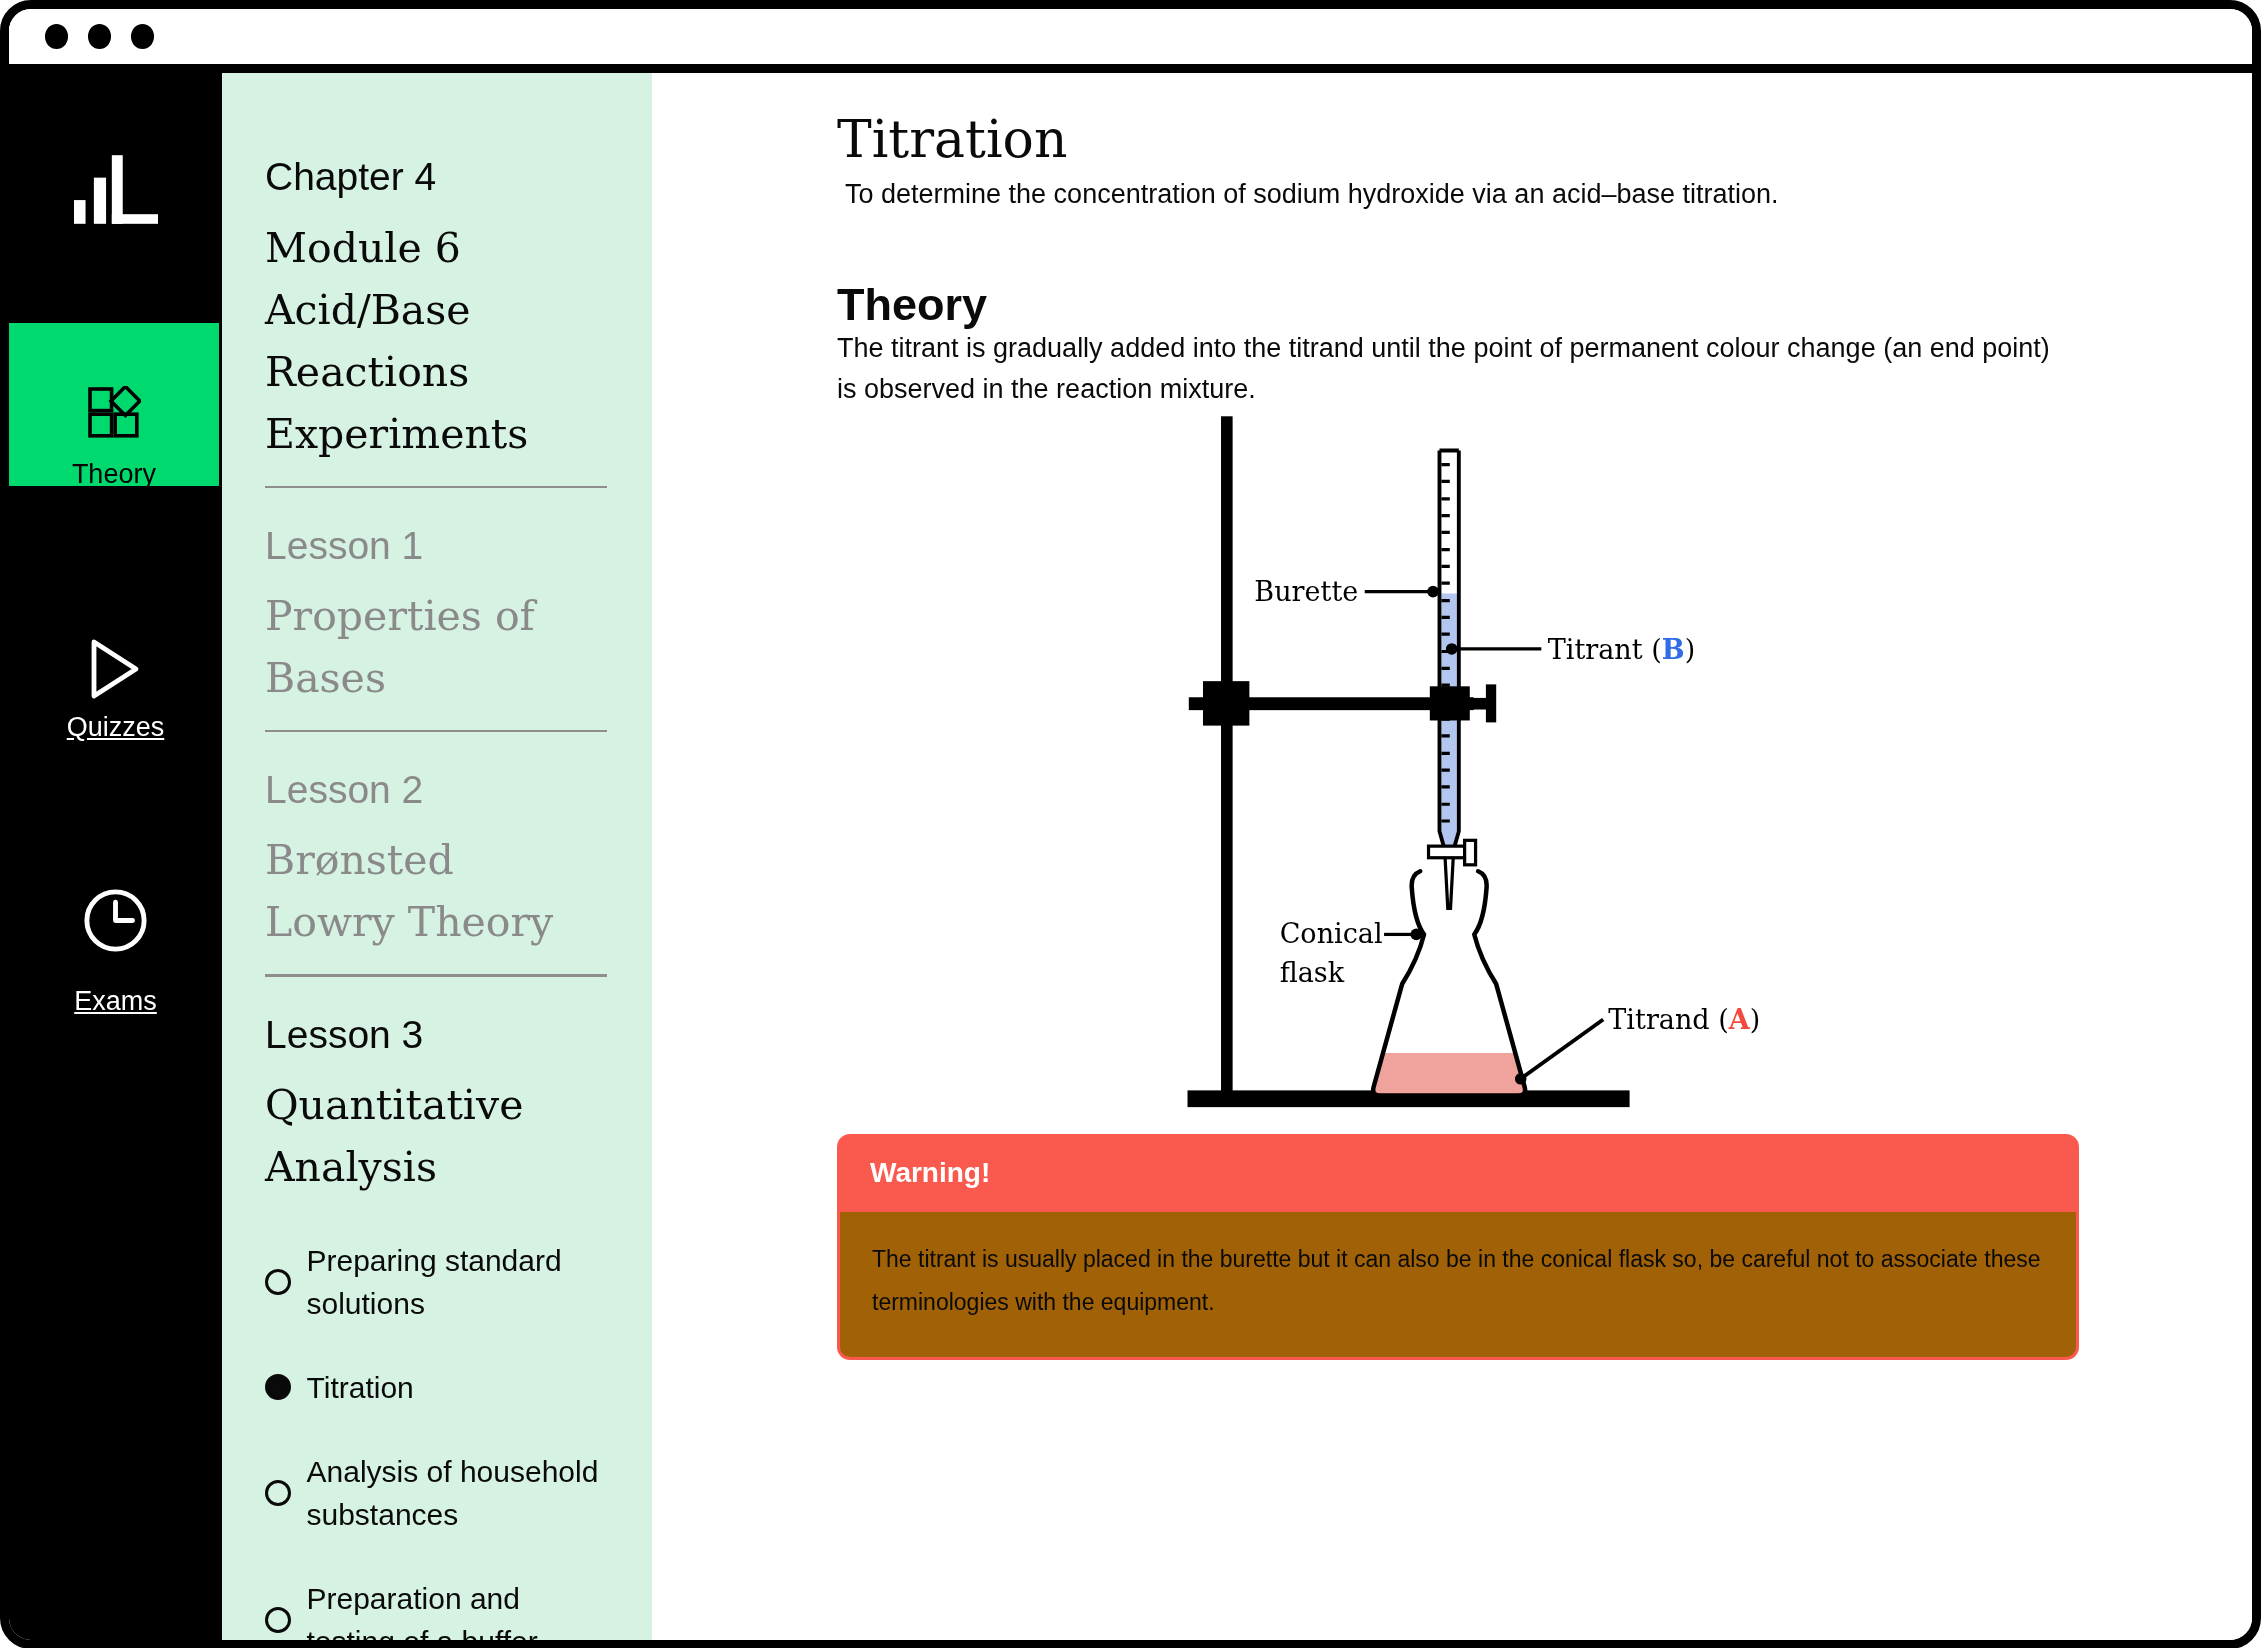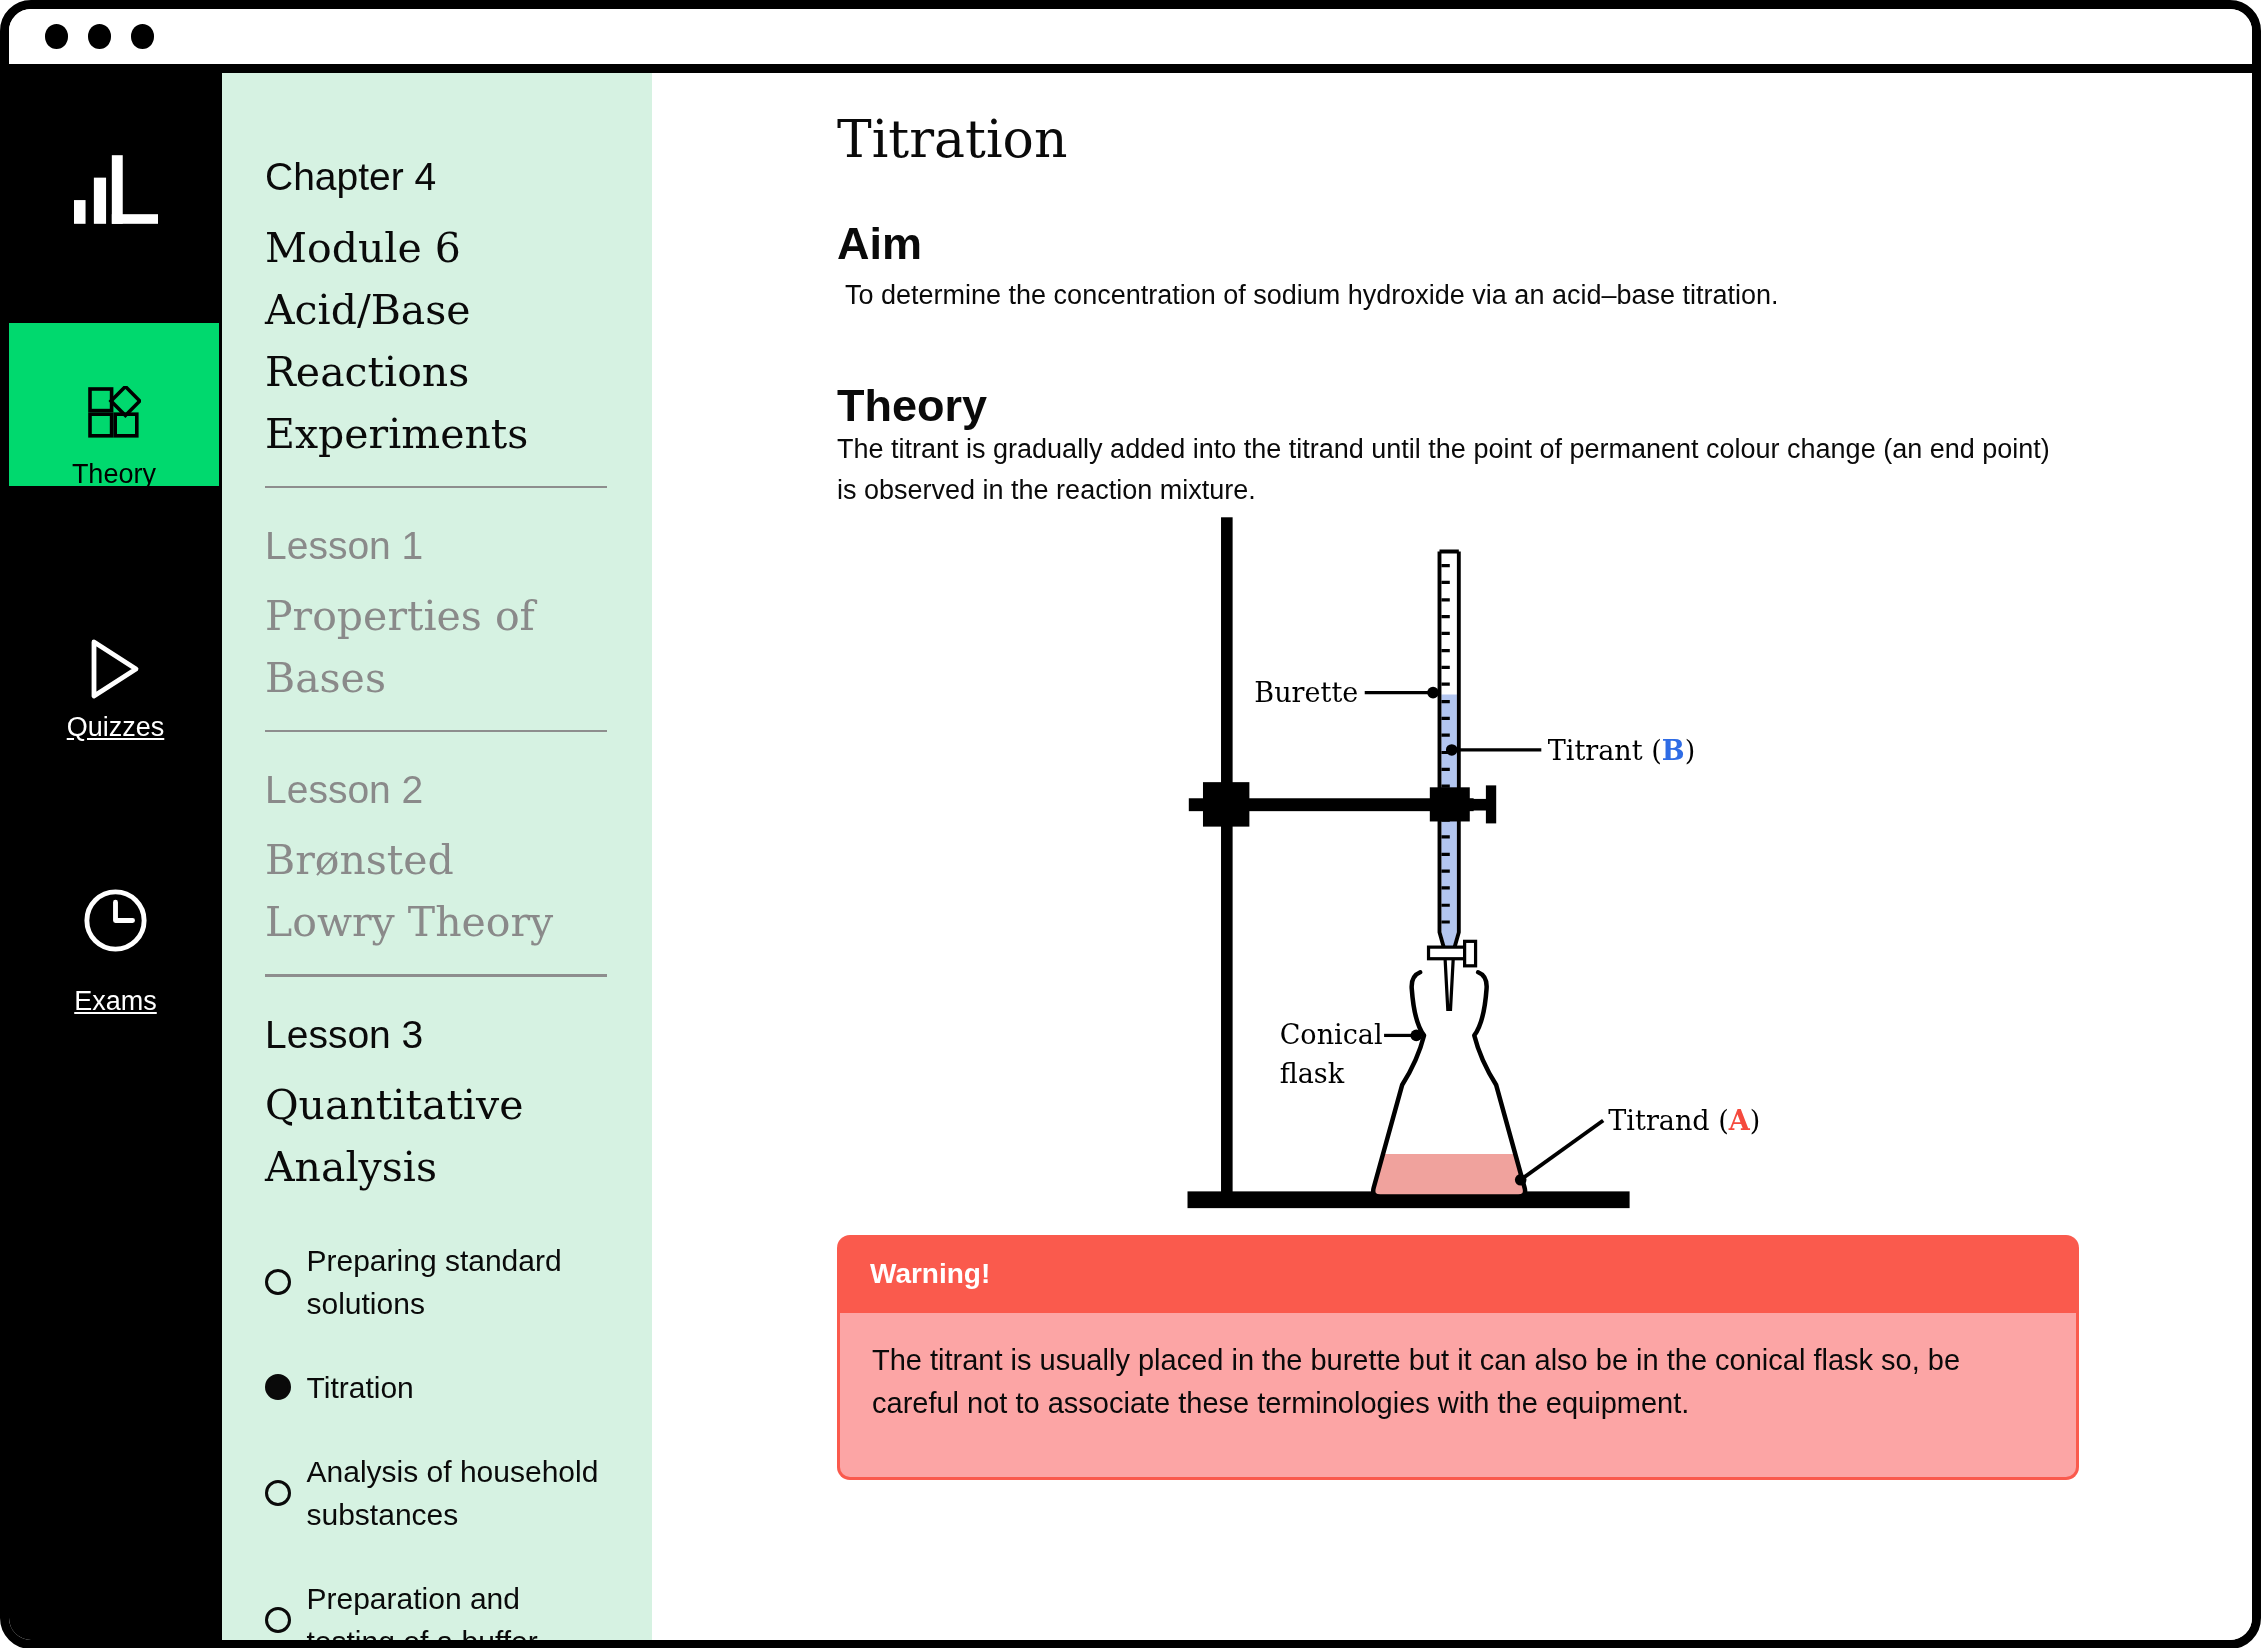--- a/index.html
+++ b/index.html
@@ -54,21 +54,21 @@
   #theory-heading{margin-top:67px;}
   #theory-body{margin-top:48px;}
   .diagram{margin:5.2px 0 0 346px;display:block;}
   .dlabel{font-family:"DejaVu Serif","Liberation Serif",serif;font-size:42px;fill:#000;}
   .dletter{font-weight:700;}
 
   .warning{margin-top:23px;width:1242px;}
   .warning-header{background:var(--red);color:#fff;font-weight:700;font-size:28px;line-height:32px;
                   padding:23px 0 23px 33px;border-radius:13px 13px 0 0;}
   .warning-body{border:3.2px solid var(--red);border-top:none;border-radius:0 0 13px 13px;
-                padding:26px 26px 52px 32px;font-size:29px;line-height:43px;background:#fca5a5;}
+                padding:26px 26px 33px 32px;font-size:23px;line-height:43px;background:#a16207;}
 </style>
 </head>
 <body>
 
 <div class="window">
 
   <div class="titlebar">
     <span class="dot"></span>
     <span class="dot"></span>
     <span class="dot"></span>
@@ -174,21 +174,20 @@
         <div class="topic">
           <span class="radio"></span>
           <span class="topic-label">Preparation and testing of a buffer</span>
         </div>
       </div>
     </div>
 
     <div class="main">
       <h1 class="page-title" style="margin:0;">Titration</h1>
 
-      <h2 class="section-heading" style="margin-bottom:0;" id="aim-heading">Aim</h2>
       <p class="body-text" style="margin:8px;" id="aim-body">To determine the concentration of sodium hydroxide via an acid–base titration.</p>
 
       <h2 class="section-heading" style="margin-bottom:0;" id="theory-heading">Theory</h2>
       <p class="body-text" style="margin:0;" id="theory-body">The titrant is gradually added into the titrand until the point of permanent colour change (an end point) is observed in the reaction mixture.</p>
 
       <svg class="diagram" width="580" height="696" viewBox="0 0 900 1080">
 
         <rect x="59" y="2" width="18" height="1056" fill="#000"></rect>
         <rect x="7" y="1048" width="686" height="26" fill="#000"></rect>
         <rect x="9" y="438" width="442" height="20" fill="#000"></rect>

